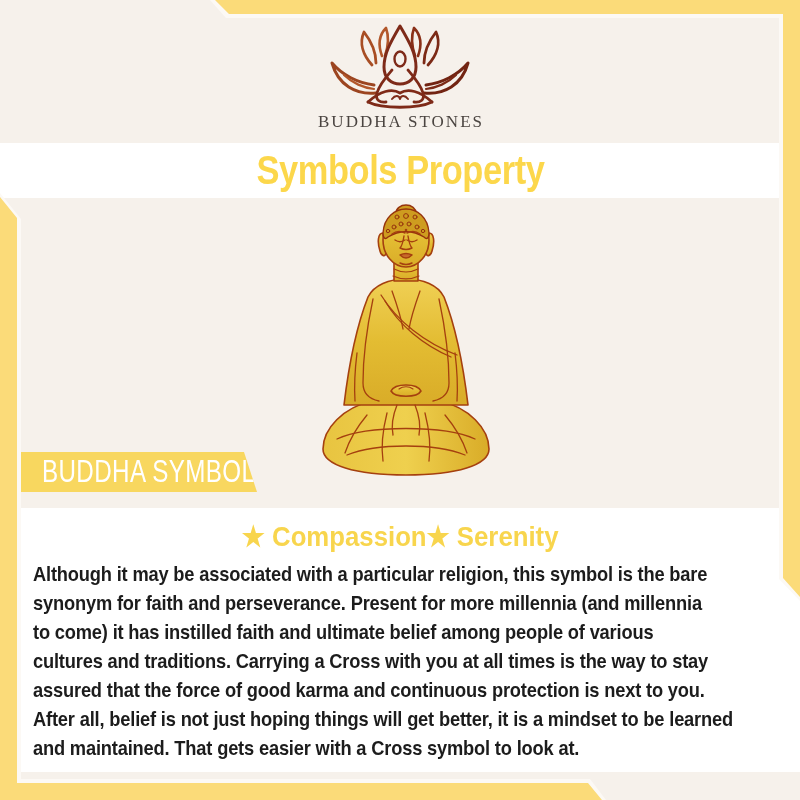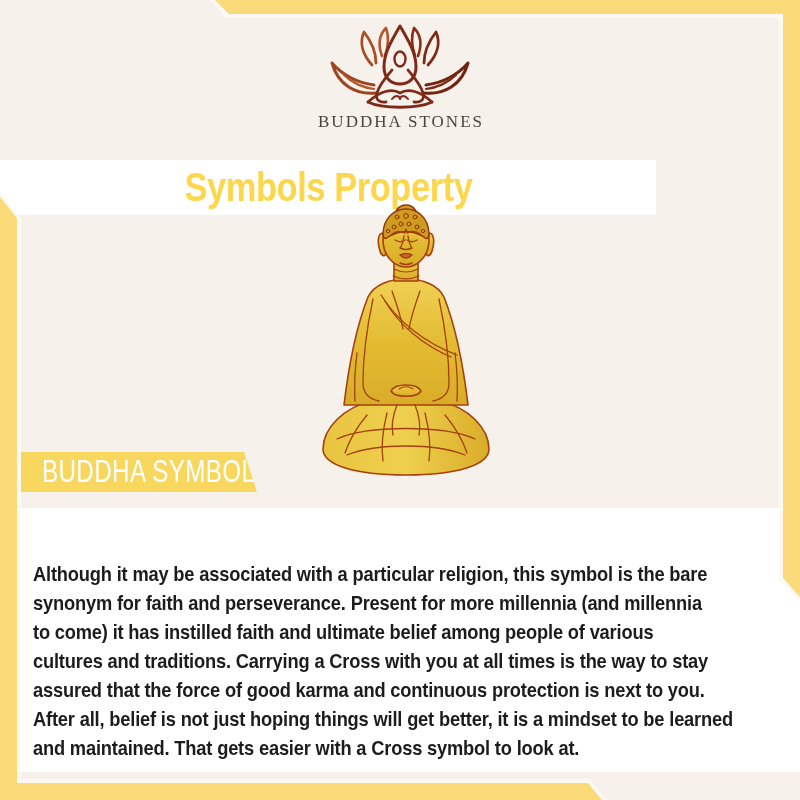--- a/index.html
+++ b/index.html
@@ -12,21 +12,21 @@
 
   
   .logo-svg{left:318px;top:22px;width:164px;height:88px;}
   .brand-name{
     left:1px;top:112px;width:800px;text-align:center;
     font-family:"Liberation Serif",serif;
     font-size:17px;letter-spacing:2px;color:var(--brand-gray,#4A4440);
   }
 
   
-  .title-band{left:0;top:143px;width:656px;height:55px;background:var(--band-white,#fff);text-align:center;margin-top:17px;}
+  .title-band{left:0;top:143px;width:800px;height:55px;background:var(--band-white,#fff);text-align:center;}
   .title-band span{
     display:inline-block;line-height:55px;font-weight:bold;font-size:41px;
     letter-spacing:-0.5px;color:var(--title-yellow,#FCD74B);
     transform:scaleX(0.84);transform-origin:center;
   }
 
   
   .buddha-svg{left:297px;top:203px;width:218px;height:278px;}
 
   
@@ -171,20 +171,23 @@
       <path d="M102,186 C106,183 112,183 116,186" fill="none" stroke-width="1.2"></path>
     </g>
   </svg>
 
   <div class="abs banner">
     <span>BUDDHA SYMBOL</span>
   </div>
 
   <div class="abs content-band"></div>
 
+  <div class="abs traits">
+    <span>★ Compassion★ Serenity</span>
+  </div>
 
   <div class="abs paragraph">
     <div class="line">Although it may be associated with a particular religion, this symbol is the bare</div>
     <div class="line">synonym for faith and perseverance. Present for more millennia (and millennia</div>
     <div class="line">to come) it has instilled faith and ultimate belief among people of various</div>
     <div class="line">cultures and traditions. Carrying a Cross with you at all times is the way to stay</div>
     <div class="line">assured that the force of good karma and continuous protection is next to you.</div>
     <div class="line">After all, belief is not just hoping things will get better, it is a mindset to be learned</div>
     <div class="line">and maintained. That gets easier with a Cross symbol to look at.</div>
   </div>

